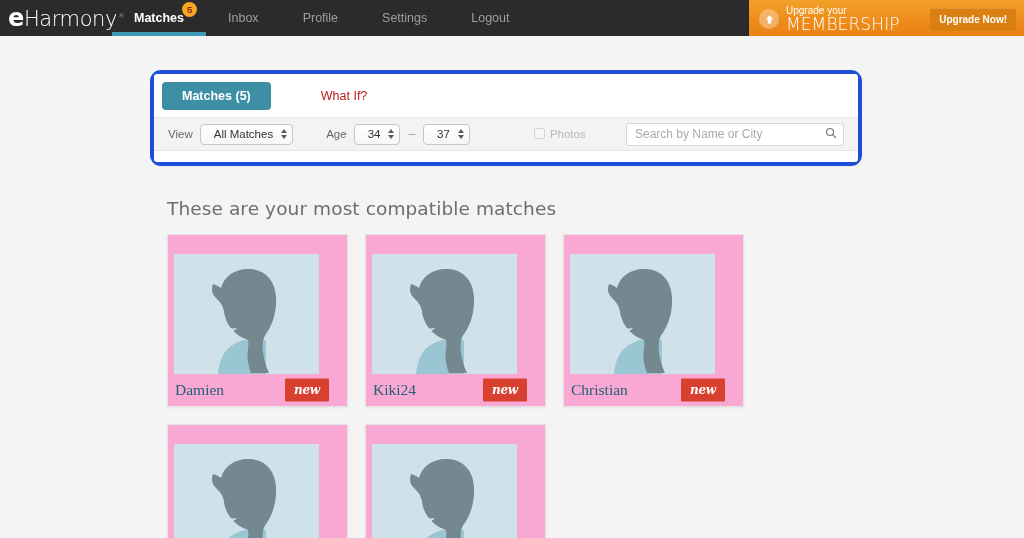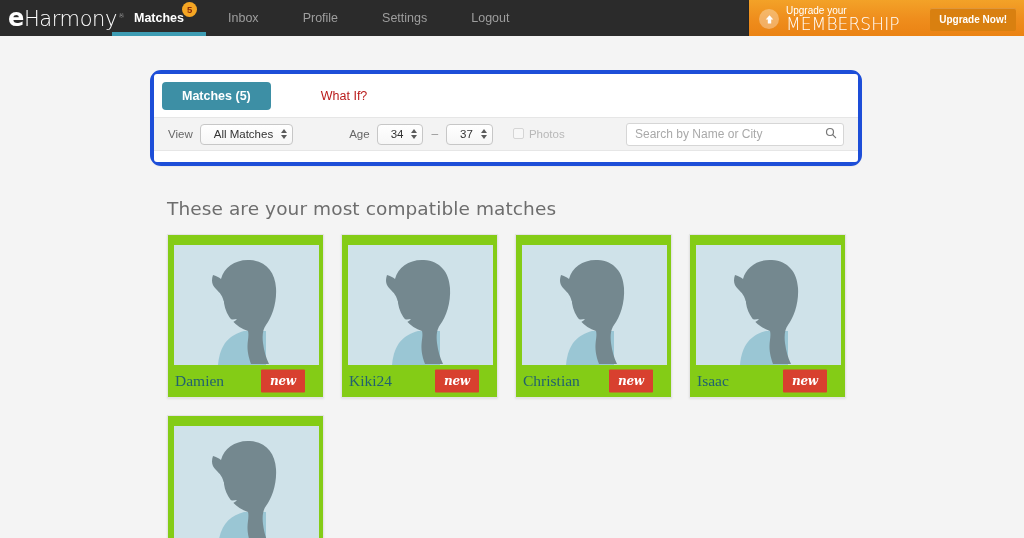--- a/index.html
+++ b/index.html
@@ -211,21 +211,21 @@
     background: #f3f3f3;
     border-top: 1px solid #e6e6e6;
     border-bottom: 1px solid #e6e6e6;
   }
   .filter-label {
     font-size: 11.5px;
     color: #666;
     margin-right: 7px;
     white-space: nowrap;
   }
-  .filter-label.age { margin-left: 56px; text-align: right; }
+  .filter-label.age { margin-left: 33px; text-align: right; }
 
   .select {
     position: relative;
     display: inline-flex;
     align-items: center;
     height: 21px;
     background: linear-gradient(180deg,#ffffff 0%, #f6f6f6 100%);
     border: 1px solid #c7c7c7;
     border-radius: 4px;
     padding: 0 19px 0 13px;
@@ -255,20 +255,21 @@
   .stepper i.down { border-top: 4px solid #5b5b5b; }
 
   .age-dash {
     font-size: 12px;
     color: #999;
     margin: 0 8px;
   }
 
   .photos-check {
     display: flex;
+    margin-left: 44px;
     cursor: pointer;
     padding-left: 20px;
   }
   .checkbox {
     width: 11px;
     height: 11px;
     border: 1px solid #d5d5d5;
     border-radius: 2px;
     background: #f7f7f7;
     margin-right: 5px;
@@ -328,24 +329,24 @@
     position: absolute;
     left: 167px;
     top: 198px;
     width: 740px;
     display: flex;
     flex-wrap: wrap;
     gap: 17px;
   }
 
   .card {
-    width: 157px;
-    background: #84cc16;
+    width: 181px;
+    background: #f9a8d4;
     border: 1px solid #e4e4e4;
-    padding: 10px 6px 0 6px;
+    padding: 19px 6px 0 6px;
     box-shadow: 0 1px 2px rgba(0,0,0,0.08);
     cursor: pointer;
   }
 
   .card-photo {
     position: relative;
     width: 145px;
     height: 120px;
     background: #cfe2e9;
     overflow: hidden;

